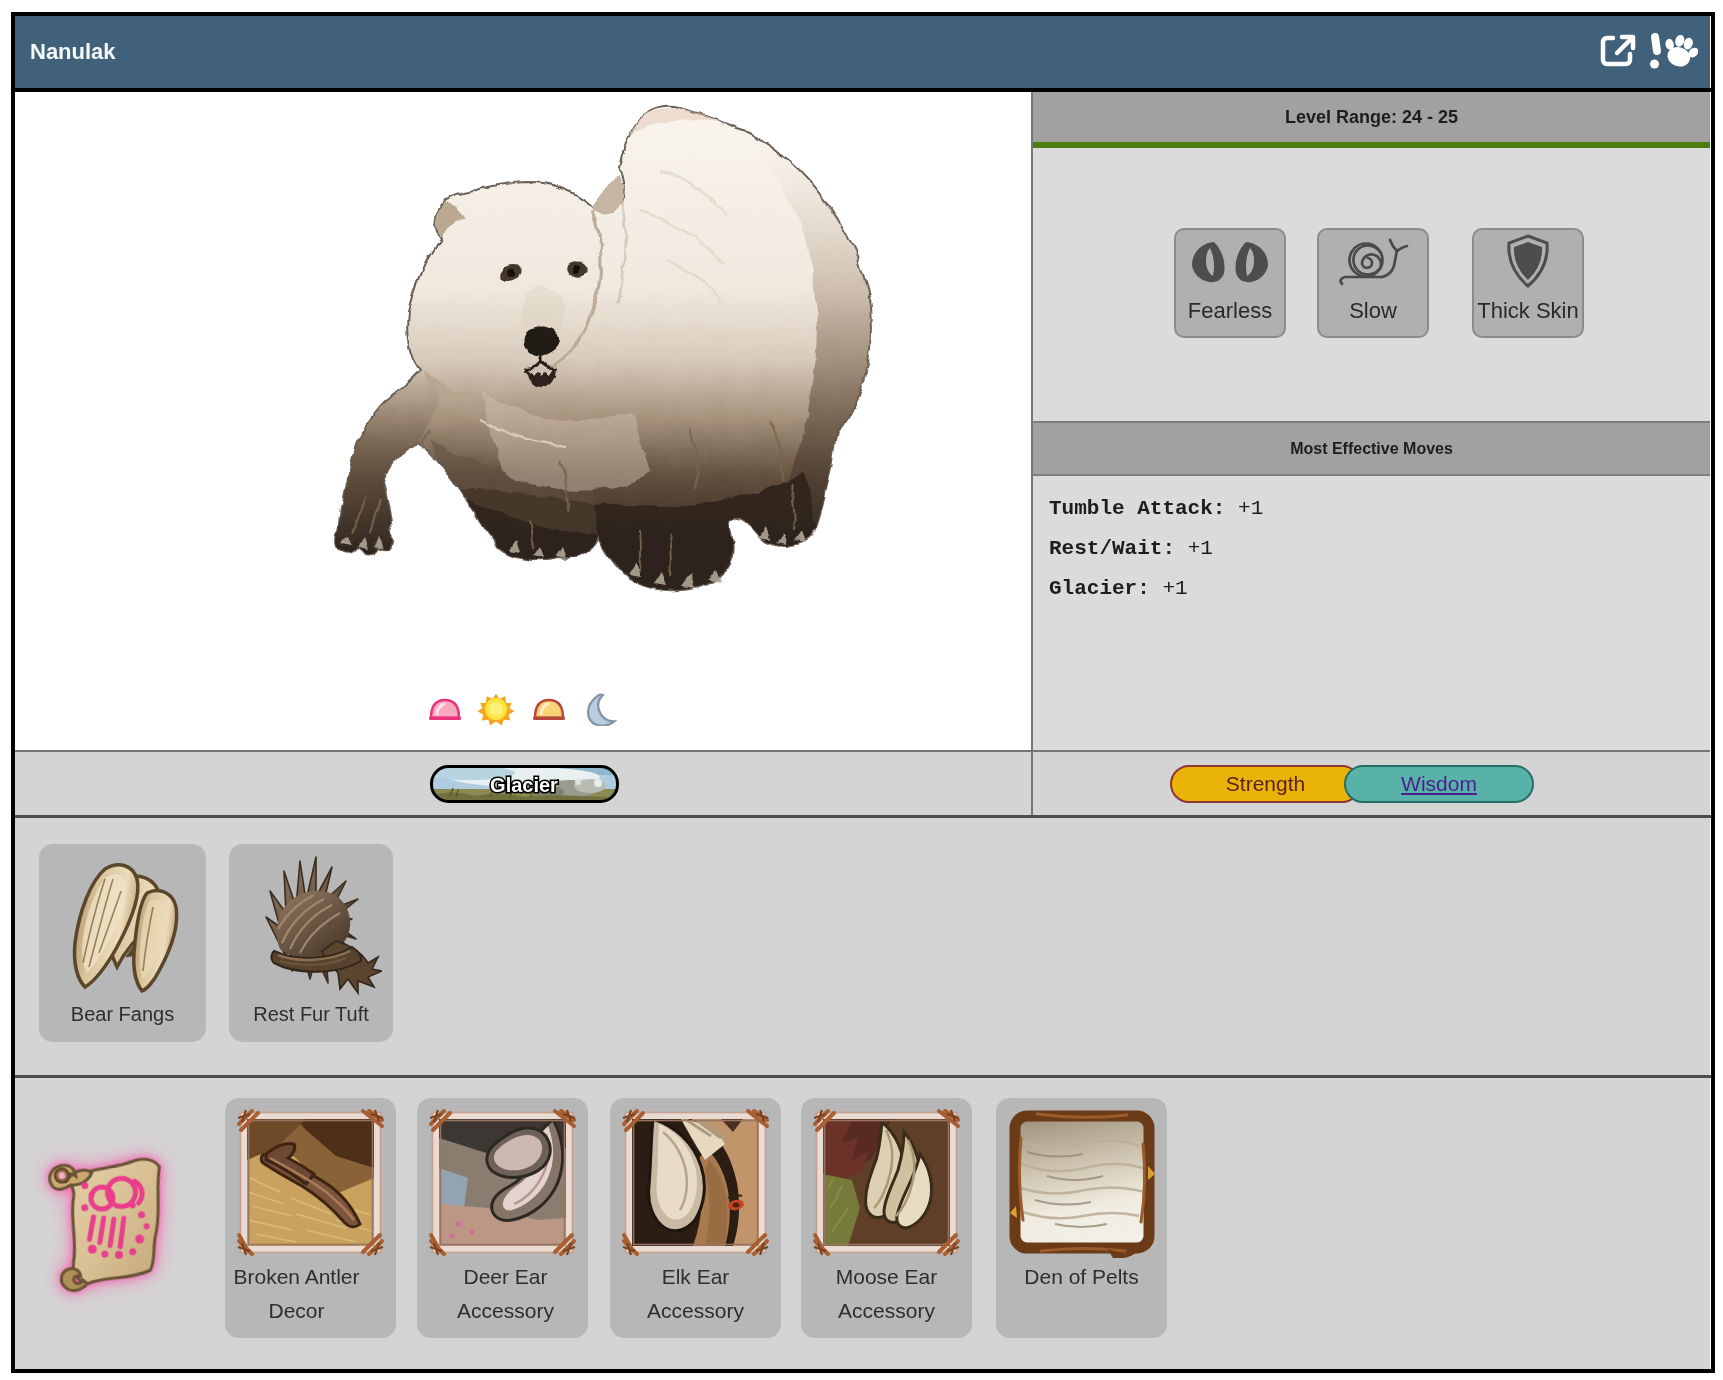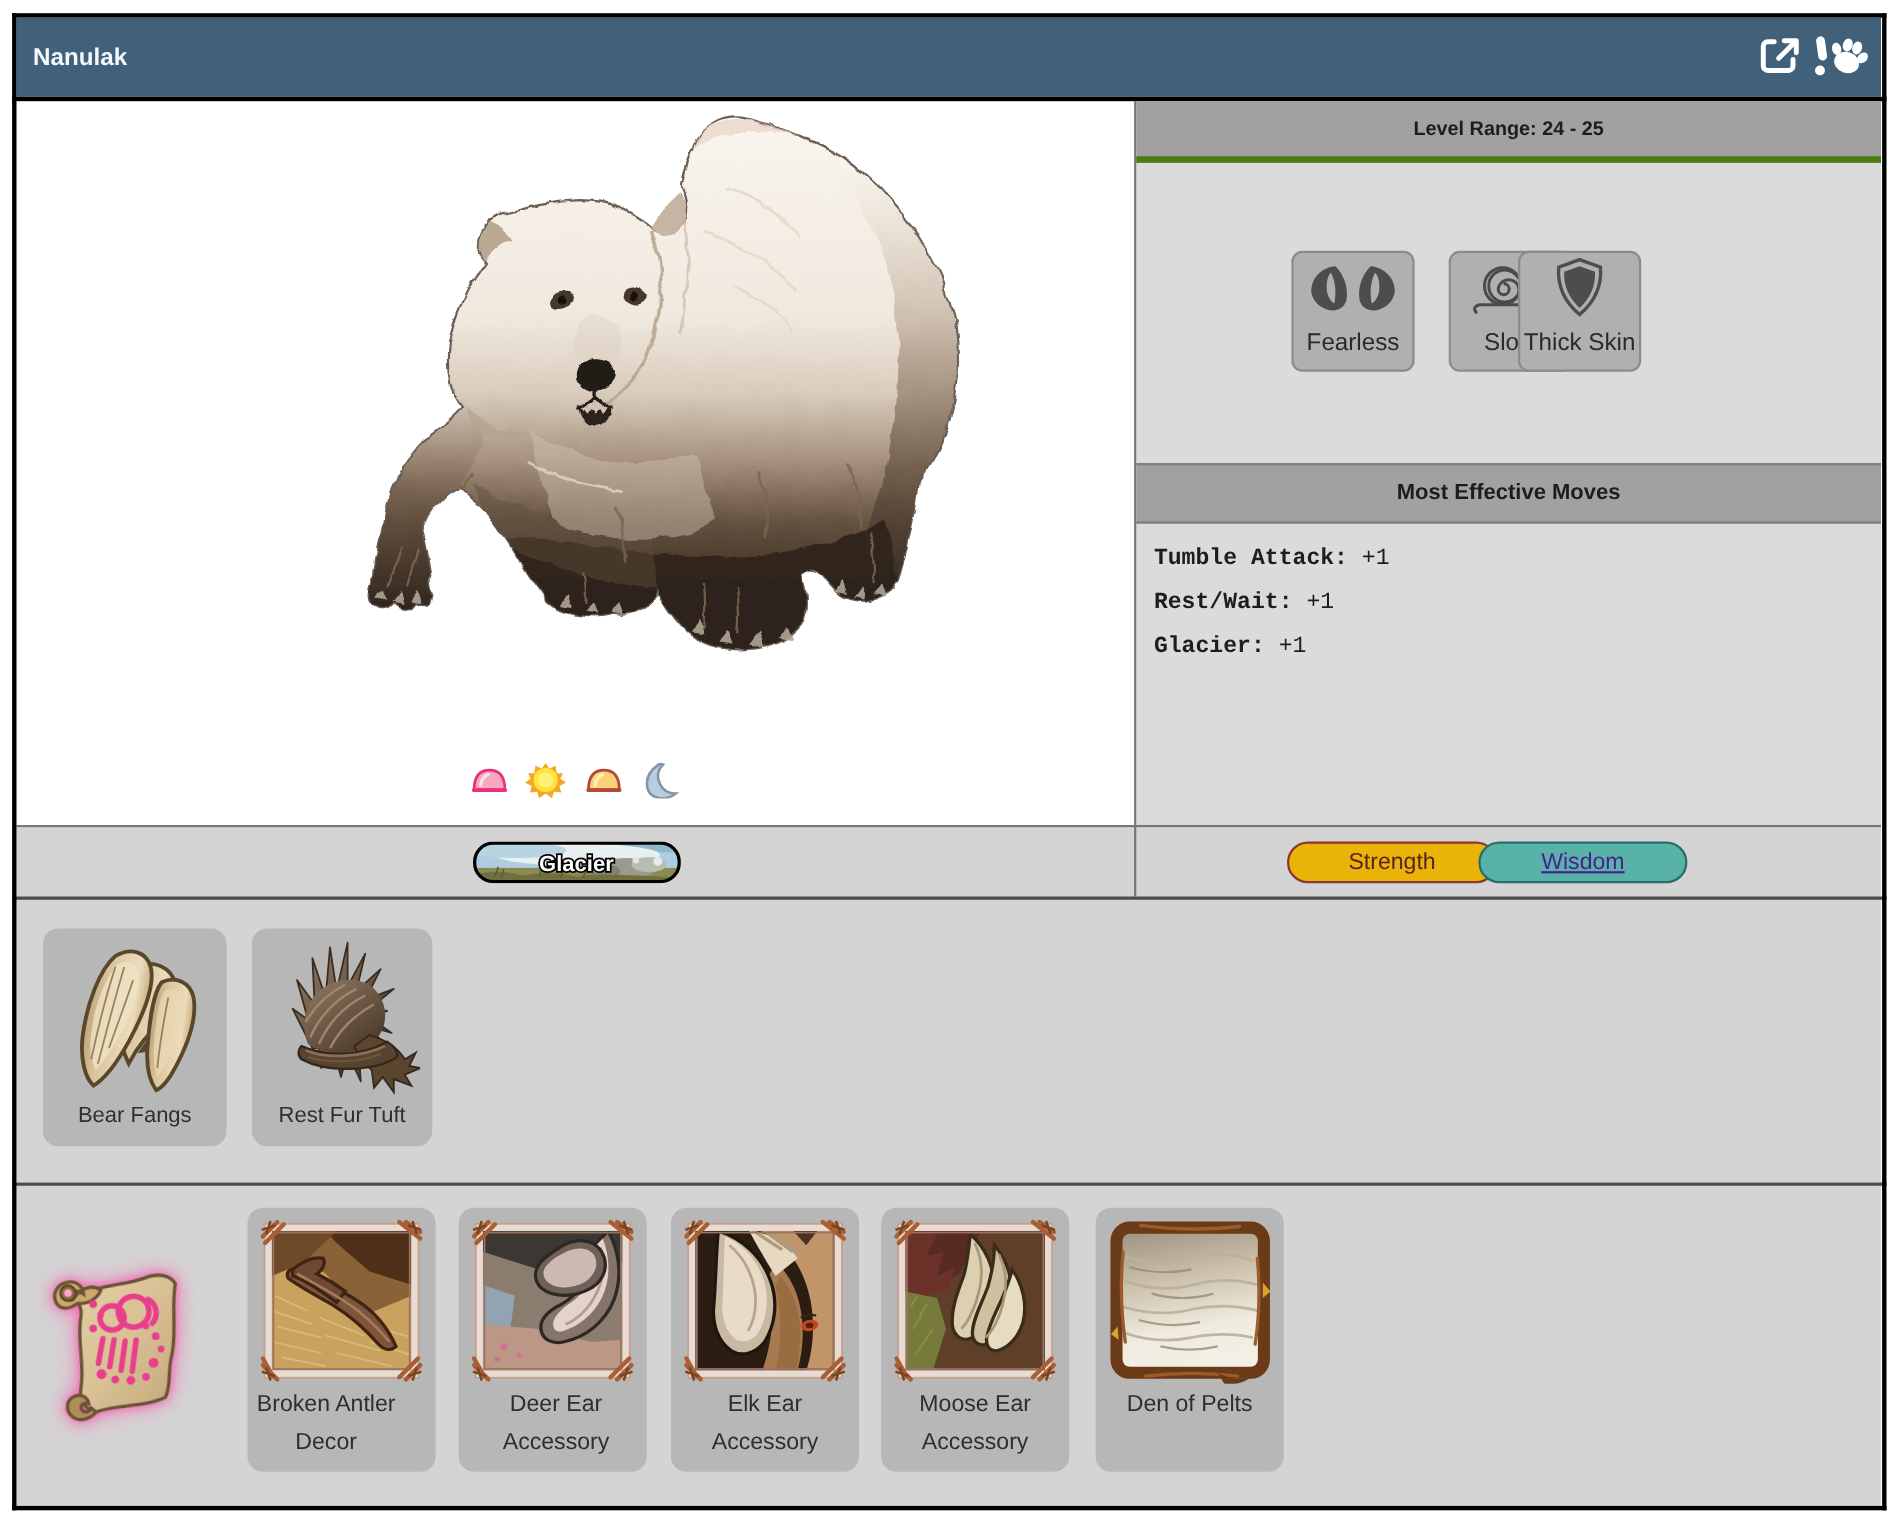--- a/index.html
+++ b/index.html
@@ -74,29 +74,29 @@
       <path d="M6 49 Q2 44 9 42 L46 42"></path>
       <path d="M46 42 Q55 40 58 31 L61 15"></path>
       <path d="M61 16 Q56 11 54 5"></path>
       <path d="M61 16 Q66 12 71 11"></path>
       <circle cx="30" cy="25" r="16.5"></circle>
       <path d="M44 17 A14.5 14.5 0 1 0 44 33 A9.5 9.5 0 1 0 26 28 A5 5 0 1 0 32 23"></path>
     </g>
   </svg>
   <div class="lbl">Slow</div>
 </div>
-<div class="abs trait" style="left:1380px;top:228px;" id="trait-thick">
+<div class="abs trait" style="left:1472px;top:228px;" id="trait-thick">
   <svg width="50" height="56" viewBox="0 0 50 56" style="margin-top:4px;">
     <path d="M25 2 L44 9 Q46 34 25 52 Q4 34 6 9 Z" fill="none" stroke="#4d4d4d" stroke-width="3"></path>
     <path d="M25 8 L39 13 Q40 32 25 46 Q10 32 11 13 Z" fill="#4d4d4d"></path>
   </svg>
   <div class="lbl">Thick Skin</div>
 </div>
 
-<div class="abs" style="left:1033px;top:421px;width:677px;height:51px;background:#a1a1a1;border-top:2px solid #7d7d7d;border-bottom:2px solid #7d7d7d;line-height:51px;text-align:center;font-size:20px;font-weight:bold;color:#1d1d1d;">Most Effective Moves</div>
+<div class="abs" style="left:1033px;top:421px;width:677px;height:51px;background:#a1a1a1;border-top:2px solid #7d7d7d;border-bottom:2px solid #7d7d7d;line-height:51px;text-align:center;font-size:16px;font-weight:bold;color:#1d1d1d;">Most Effective Moves</div>
 
 <div class="abs" style="left:1049px;top:489px;font-size:21px;color:#1d1d1d;line-height:40px;font-family:Liberation Mono, monospace;">
   <div><b>Tumble Attack:</b> +1</div>
   <div><b>Rest/Wait:</b> +1</div>
   <div><b>Glacier:</b> +1</div>
 </div>
 
 <div class="abs" id="glacier" style="left:430px;top:765px;">
 <svg width="189" height="38" viewBox="0 0 189 38">
   <defs>

